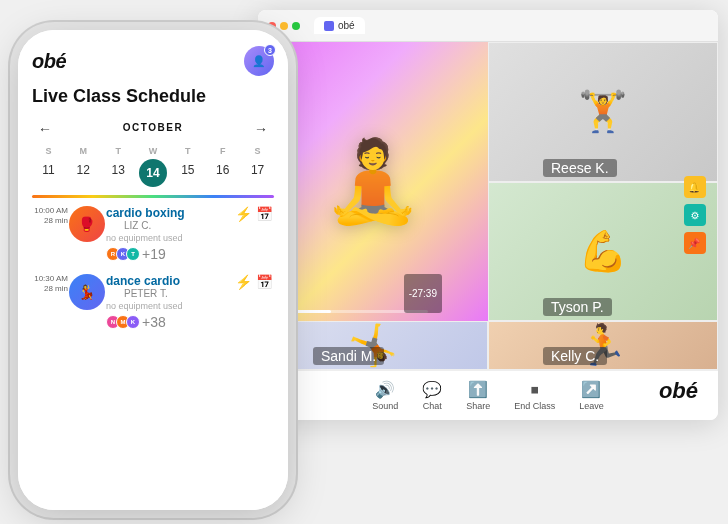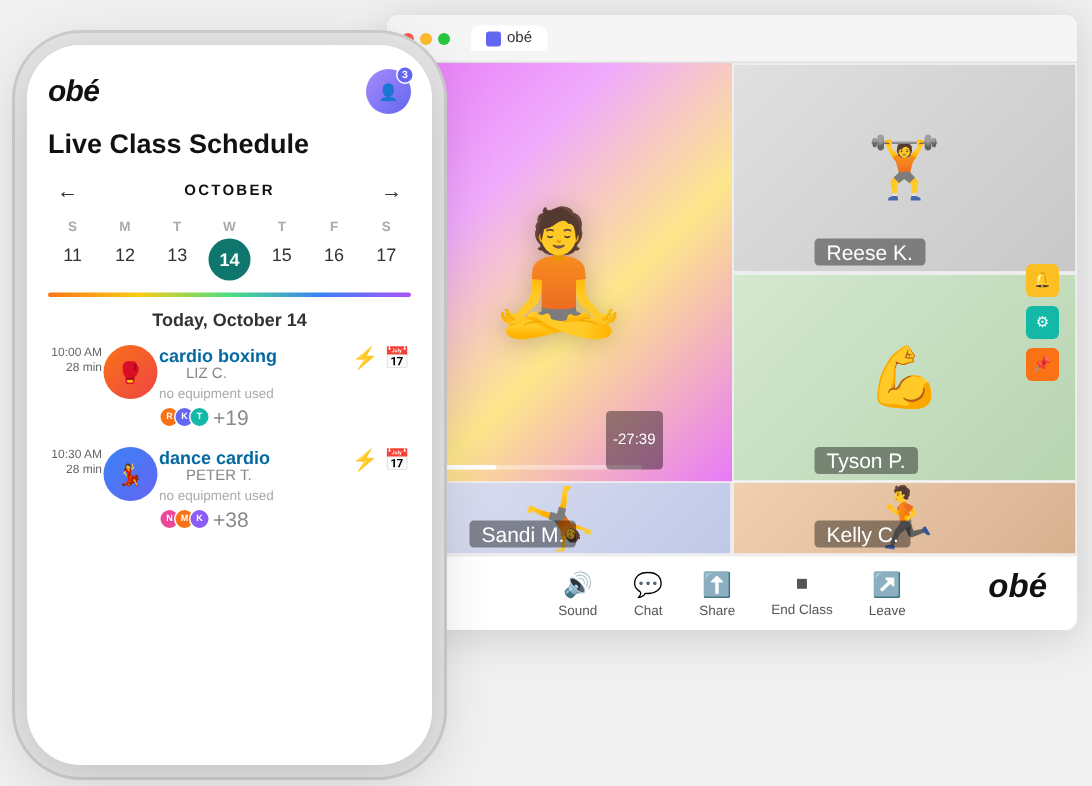--- a/index.html
+++ b/index.html
@@ -460,21 +460,20 @@
       <div class="day-cell">12</div>
       <div class="day-cell">13</div>
       <div class="day-cell active">14</div>
       <div class="day-cell">15</div>
       <div class="day-cell">16</div>
       <div class="day-cell">17</div>
     </div>
 
     <div class="gradient-line"></div>
 
-    <div class="today-label">Today, October 14</div>
 
     <div class="class-item">
       <div class="class-time">
         <div>10:00 AM</div>
         <div>28 min</div>
       </div>
       <div class="class-thumb">🥊</div>
       <div class="class-info">
         <div class="class-name">cardio boxing</div>
         <div class="class-instructor">LIZ C.</div>

